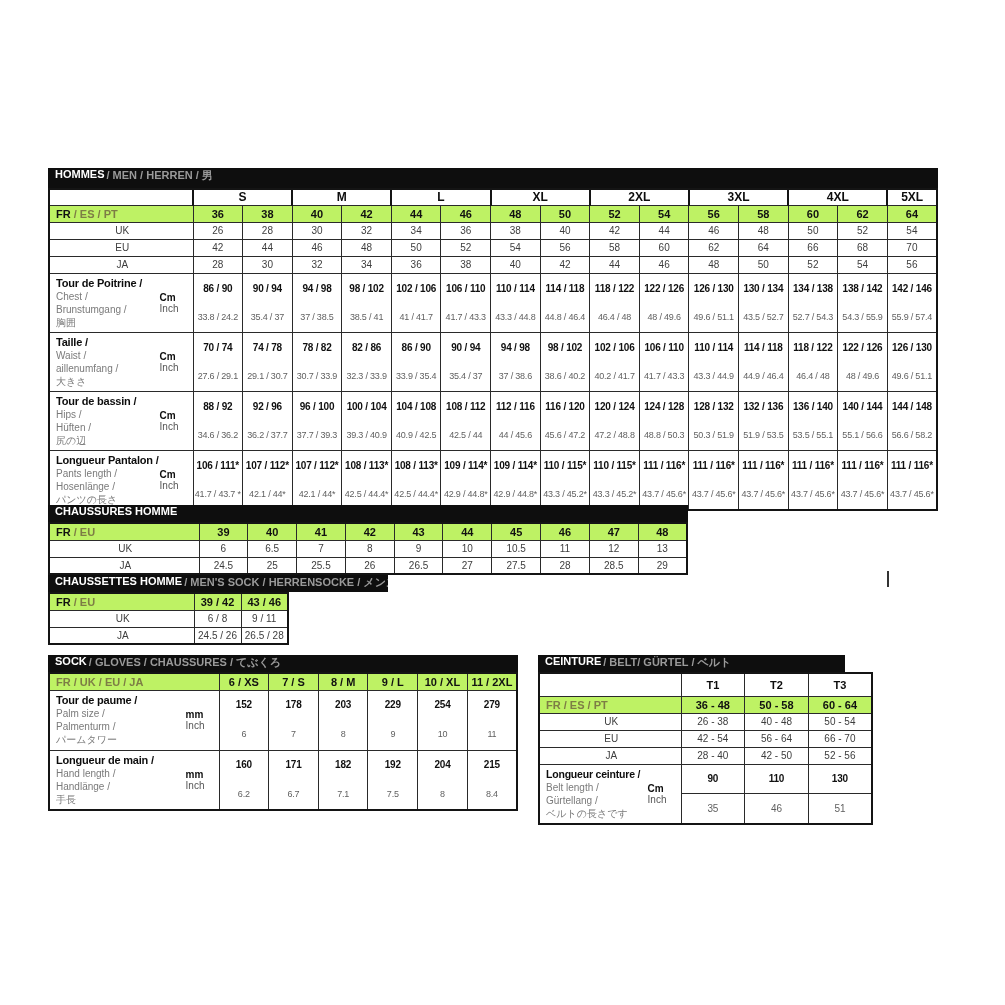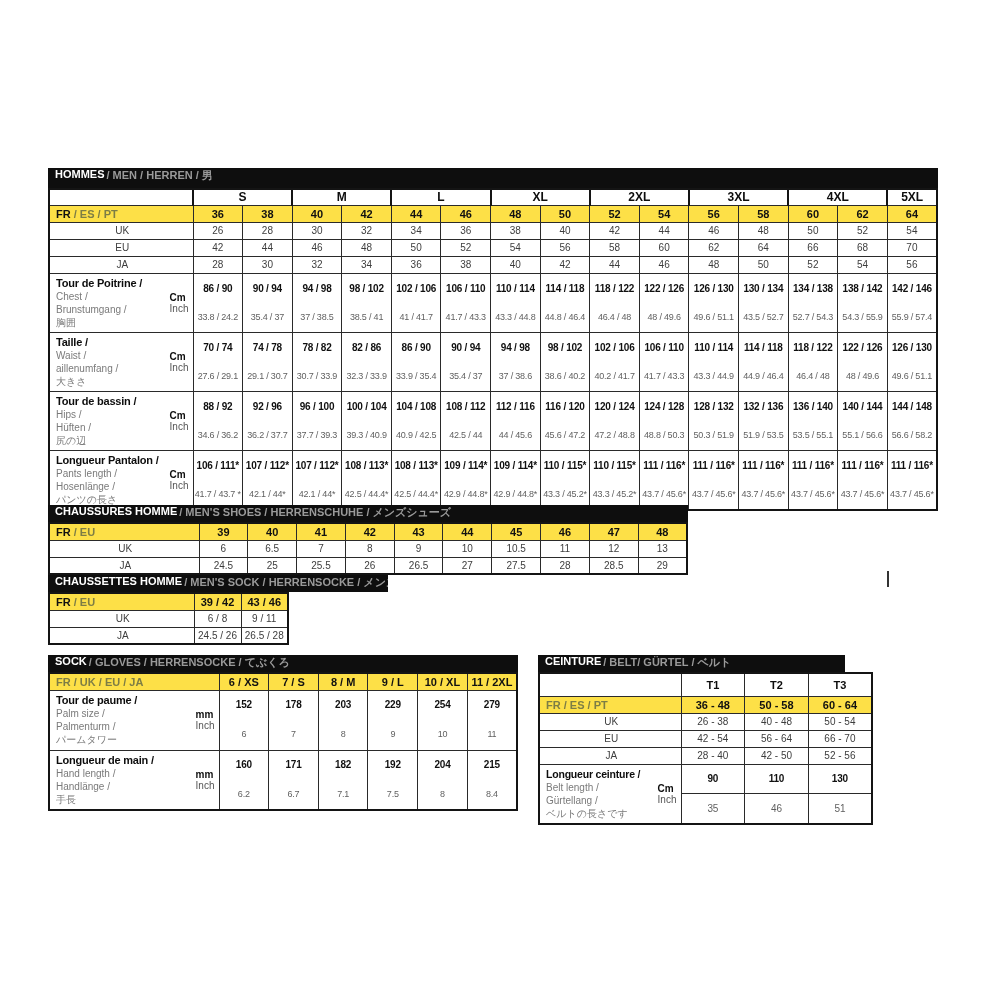--- a/index.html
+++ b/index.html
@@ -8,38 +8,38 @@
   .abs{position:absolute}
   .bar{background:#0e0e0e;color:#fff;display:flex;align-items:flex-start;padding:0 7px;font-size:11px;white-space:nowrap;overflow:hidden}
   .bar .t-main{font-weight:bold;color:#fff}
   .bar .t-rest{font-weight:bold;color:#9a9a9a;margin-left:2px}
   table{border-collapse:collapse;table-layout:fixed;background:#fff;border:2px solid #141414}
   td,th{border:1px solid #2a2a2a;text-align:center;vertical-align:middle;padding:0;overflow:hidden;white-space:nowrap}
   
   .grp th{font-size:12px;font-weight:bold;color:#0d0d0d;height:16px;border-left:2px solid #141414}
   .grp td.blank{background:#fff}
   
-  .yrow td{background:#fde047;height:17px;font-size:11px;font-weight:bold;color:#111}
+  .yrow td{background:#bef264;height:17px;font-size:11px;font-weight:bold;color:#111}
   .yrow td.ylabel{text-align:left;padding-left:6px;font-weight:normal}
   .ylabel .fr-main{font-weight:bold;color:#111}
   .ylabel .fr-rest{font-weight:bold;color:#7d7d45}
   
   .plain td{height:17px;font-size:10px;color:#3d3d3d}
   .plain td.rlabel{text-align:center;padding-left:2px;color:#3d3d3d}
   
   td.vcm{font-weight:bold;font-size:10px;color:#101010;letter-spacing:-0.2px}
   td.vin{font-size:9px;color:#5f5f5f;letter-spacing:-0.2px}
   .mtop td.vcm{height:29px;border-bottom:0}
   .mbot td.vin{height:29px;border-top:0}
   .gtop td.vcm{height:29px;border-bottom:0}
   .gbot td.vin{height:31px;border-top:0}
   .b-cm td.vcm{height:26px}
   .b-in td.vin{height:26px;font-size:10px}
   td.mlabel{text-align:left;vertical-align:top}
-  .ml-wrap{display:flex;justify-content:space-between;height:100%;padding:3px 4px 3px 6px}
+  .ml-wrap{display:flex;justify-content:space-between;height:100%;padding:3px 14px 3px 6px}
   .ml-lines{text-align:left;min-width:0}
   .ml-lines .l0{font-weight:bold;font-size:11px;color:#0d0d0d;line-height:13px;white-space:nowrap;letter-spacing:-0.2px}
   .ml-lines .l1{font-weight:normal;font-size:10px;color:#7a7a7a;line-height:13px;white-space:nowrap}
   .ml-units{display:flex;flex-direction:column;justify-content:center;flex-shrink:0;padding-left:3px}
   .ml-units .u-cm{font-weight:bold;font-size:10px;color:#0d0d0d}
   .ml-units .u-in{font-weight:normal;font-size:10px;color:#555}
   
   .trow td{height:23px;font-size:11px;font-weight:bold;color:#0d0d0d}
   .stray{background:#333}
 </style>
@@ -350,21 +350,20 @@
         <td class="vin">43.7 / 45.6*</td>
         <td class="vin">43.7 / 45.6*</td>
         <td class="vin">43.7 / 45.6*</td>
         <td class="vin">43.7 / 45.6*</td>
       </tr>
 </tbody>
   </table>
 
 <div class="abs bar" id="bar-shoes" style="left:48px;top:505px;width:640px;height:17px">
   <span class="t-main">CHAUSSURES HOMME</span>
-  <span class="t-rest">/ MEN'S SHOES / HERRENSCHUHE / メンズシューズ</span>
 </div>
 
 <table class="abs" id="t-shoes" style="left:48px;top:522px;width:640px">
   <colgroup>
     <col style="width:150px">
     <col>
       <col>
       <col>
       <col>
       <col>
@@ -446,21 +445,21 @@
   <tr class="plain">
     <td class="rlabel">JA</td>
   <td class="v">24.5 / 26</td>
         <td class="v">26.5 / 28</td>
       </tr>
 </tbody>
   </table>
 
 <div class="abs bar" id="bar-gloves" style="left:48px;top:655px;width:470px;height:17px">
   <span class="t-main">SOCK</span>
-  <span class="t-rest">/ GLOVES / HERRENSOCKE / てぶくろ</span>
+  <span class="t-rest">/ GLOVES / CHAUSSURES / てぶくろ</span>
 </div>
 
 <table class="abs" id="t-gloves" style="left:48px;top:672px;width:470px">
   <colgroup>
     <col style="width:170px">
       <col>
       <col>
       <col>
       <col>
       <col>

